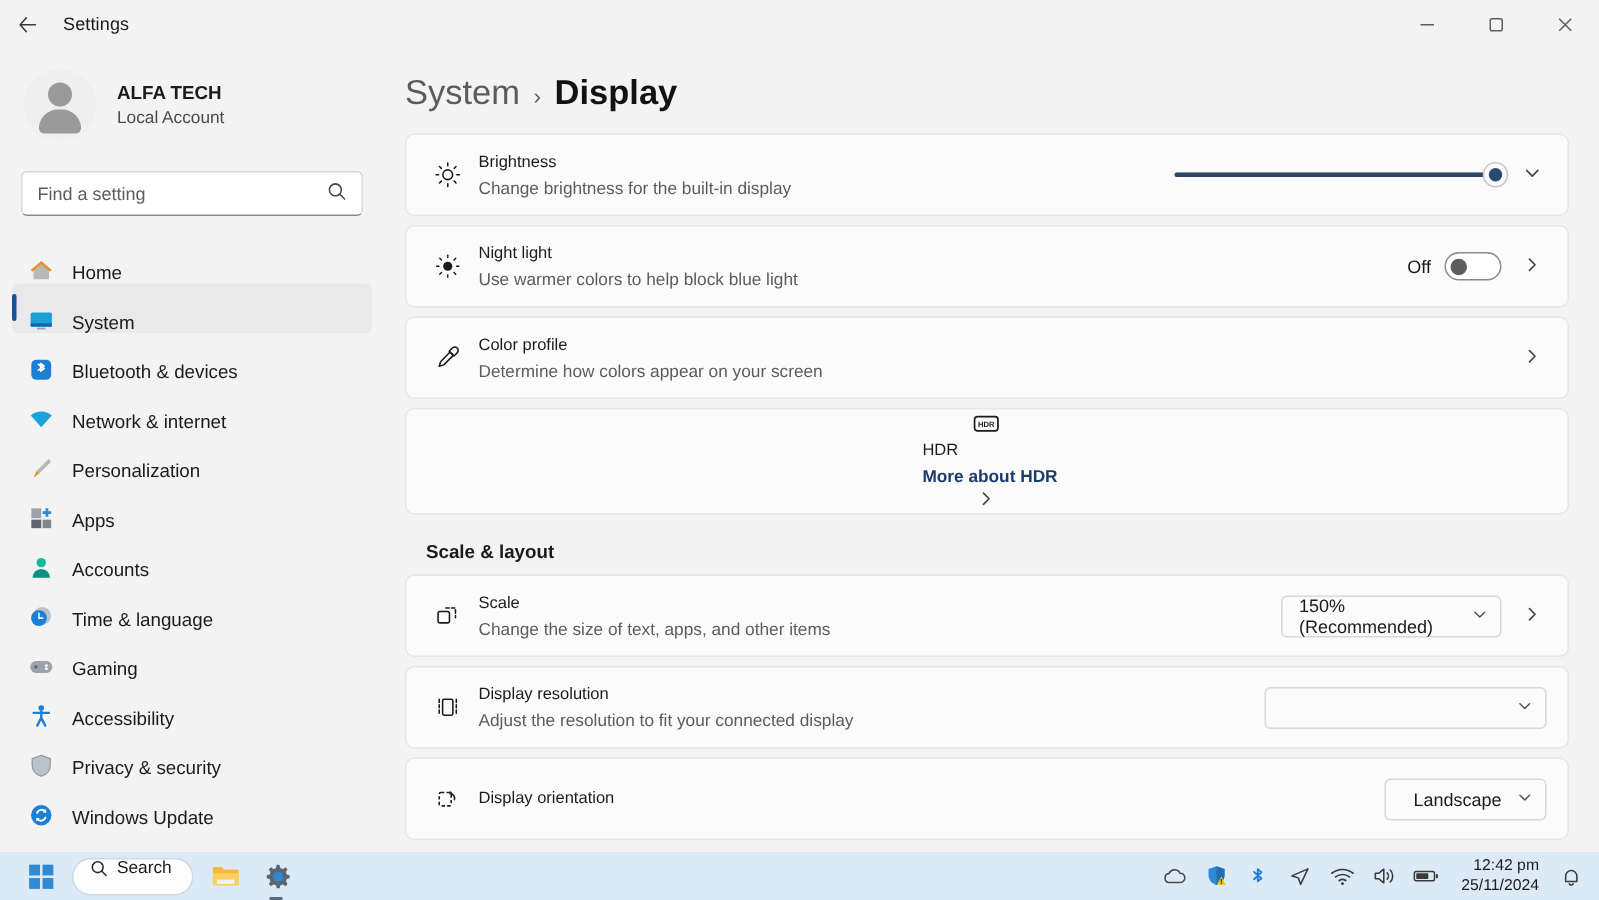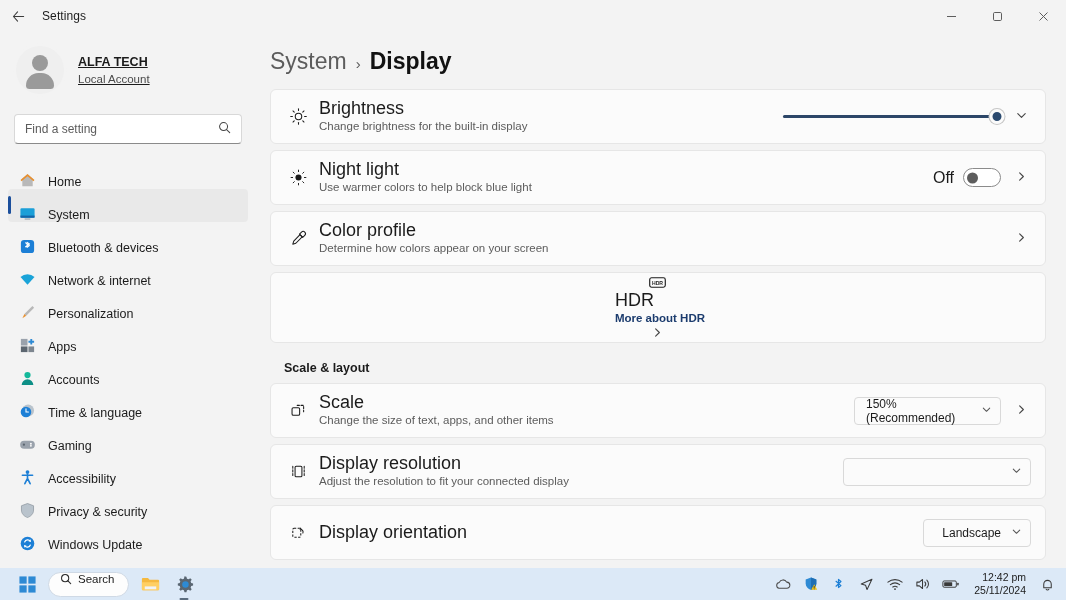--- a/index.html
+++ b/index.html
@@ -28,21 +28,21 @@
     color: #5d5d5d;
   }
   .win-ctl svg { display: block; }
 
   
   .sidebar {
     position: absolute; left: 0; top: 32px; width: 256px; height: 536px;
     background: #f3f3f3; padding: 0 8px;
   }
   .account {
-    display: flex; align-items: center; gap: 14px; padding: 14px 6px 10px 8px; text-decoration: underline;
+    display: flex; align-items: center; gap: 14px; padding: 14px 6px 10px 8px;
   }
   .avatar {
     width: 48px; height: 48px; border-radius: 50%;
     background: #efefef; position: relative; overflow: hidden;
     box-shadow: 0 0 0 3px #f3f3f3;
     display: flex; align-items: flex-end; justify-content: center;
   }
   .avatar .head {
     position: absolute; top: 9px; left: 50%; transform: translateX(-50%);
     width: 16px; height: 16px; border-radius: 50%; background: #9a9a9a;
@@ -94,41 +94,41 @@
 
   .cards { padding: 14px 20px 0 14px; }
   .card {
     background: #fbfbfb; border: 1px solid #e6e6e6; border-radius: 6px;
     min-height: 55px; display: flex; align-items: center;
     padding: 0 14px 0 12px; margin-bottom: 6px;
   }
   .card.tall { min-height: 56px; flex-direction: column; }
   .card-ico { width: 30px; flex: none; display: flex; align-items: center; justify-content: center; color: #1b1b1b; }
   .card-text { flex: 1; padding-left: 6px; }
-  .card-title { font-size: 18px; color: #1b1b1b; line-height: 17px; }
+  .card-title { font-size: 11px; color: #1b1b1b; line-height: 17px; }
   .card-sub { font-size: 11.5px; color: #5c5c5c; line-height: 16px; margin-top: 1px; }
   .card-link { font-size: 11.5px; color: #1c3c6e; font-weight: bold; line-height: 16px; margin-top: 1px; }
   .card-right { display: flex; align-items: center; gap: 10px; flex: none; }
 
   .chev { color: #444; font-size: 13px; width: 20px; text-align: center; }
   .chev-down { color: #444; font-size: 12px; width: 20px; text-align: center; }
 
   
   .slider { position: relative; width: 218px; height: 18px; display: flex; align-items: center; }
   .slider-track { position: absolute; left: 0; right: 0; height: 2.5px; background: #d0d0d0; border-radius: 2px; }
   .slider-fill { position: absolute; left: 0; height: 2.5px; background: #2c4668; border-radius: 2px; }
   .slider-thumb {
     position: absolute; width: 15px; height: 15px; border-radius: 50%;
     background: #2b4a6f; border: 3px solid #fbfbfb; box-shadow: 0 0 0 1px #c6c6c6;
     transform: translateX(-50%);
   }
 
   
   .toggle-wrap { display: flex; align-items: center; gap: 9px; }
-  .toggle-label { font-size: 16px; color: #1b1b1b; }
+  .toggle-label { font-size: 12px; color: #1b1b1b; }
   .toggle {
     width: 38px; height: 19px; border-radius: 11px;
     background: #ffffff; border: 1px solid #8b8b8b; position: relative;
   }
   .toggle .knob {
     position: absolute; left: 3px; top: 50%; transform: translateY(-50%);
     width: 11px; height: 11px; border-radius: 50%; background: #5d5d5d;
   }
 
   

